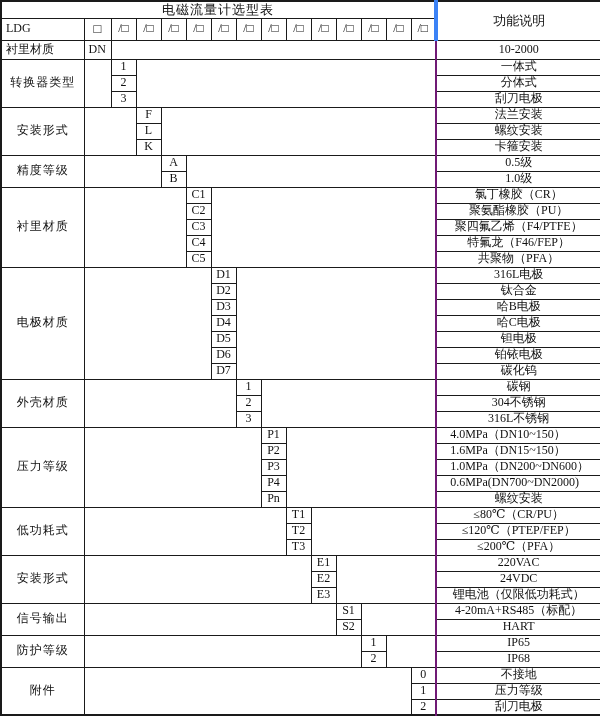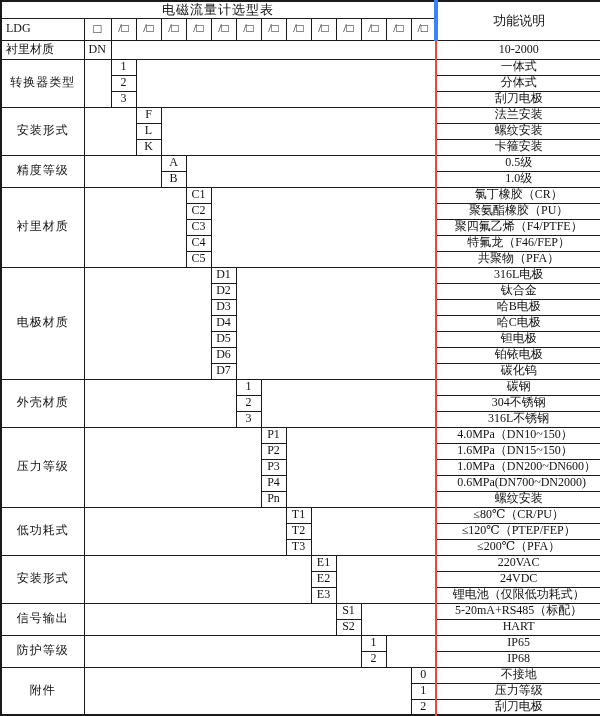--- a/index.html
+++ b/index.html
@@ -18,22 +18,22 @@
     text-align:center;vertical-align:middle;
     overflow:hidden;white-space:nowrap;
     line-height:1.1;
   }
   tr{height:16px;}
   tr.r-title{height:17px;}
   tr.r-model{height:22px;}
   tr.r-dn{height:19px;}
   td.title{font-size:13px;letter-spacing:1px;}
   td.fn-head{border-left:4px solid #3b82f6;font-size:13px;}
-  td.desc{border-left:2px solid #ef4444;}
-  td.desc.left{text-align:left;padding-left:20px;}
+  td.desc{border-left:2px solid #701a75;}
+  td.desc.left{text-align:left;padding-left:13px;}
   td.tl{text-align:left;padding-left:4px;}
   td.code{font-size:12px;}
   td.box{font-size:13px;}
   td.seg{font-size:12px;letter-spacing:0;}
   td.cat{letter-spacing:1px;}
 </style>
 </head>
 <body>
 
 <table class="sel">
@@ -257,21 +257,21 @@
   <tr>
     <td class="code">E3</td>
     <td class="desc">锂电池（仅限低功耗式）</td>
   </tr>
 
   <tr>
     <td class="cat" rowspan="2">信号输出</td>
     <td rowspan="2" colspan="10"></td>
     <td class="code">S1</td>
     <td rowspan="2" colspan="3"></td>
-    <td class="desc">5-20mA+RS485（标配）</td>
+    <td class="desc">4-20mA+RS485（标配）</td>
   </tr>
   <tr>
     <td class="code">S2</td>
     <td class="desc">HART</td>
   </tr>
 
   <tr>
     <td class="cat" rowspan="2">防护等级</td>
     <td rowspan="2" colspan="11"></td>
     <td class="code">1</td>

